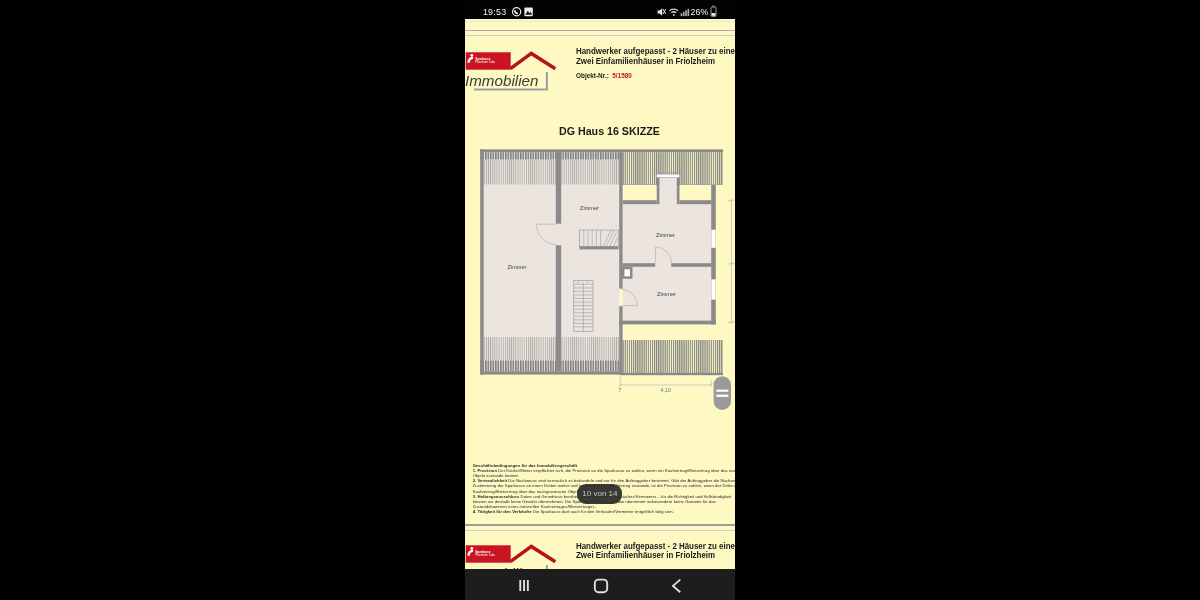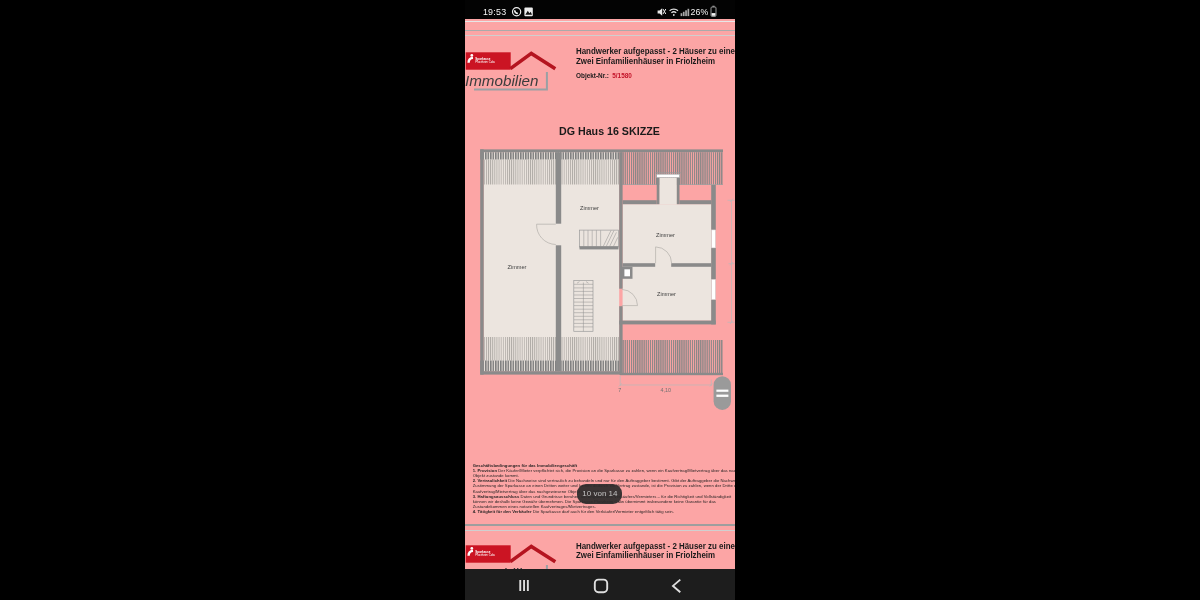--- a/index.html
+++ b/index.html
@@ -1,18 +1,18 @@
 <!DOCTYPE html>
 <html><head>
 <meta charset="utf-8">
 <style>
   html,body{margin:0;padding:0;}
   body{width:1200px;height:600px;background:#000;font-family:"Liberation Sans",sans-serif;position:relative;overflow:hidden;-webkit-font-smoothing:antialiased;}
   .a{position:absolute;}
-  .screen{position:absolute;left:465px;top:0;width:270px;height:600px;background:#fca5a5;overflow:hidden;}
+  .screen{position:absolute;left:465px;top:0;width:270px;height:600px;background:#fef9c3;overflow:hidden;}
   .hline{position:absolute;left:0;width:270px;}
   .finetext{position:absolute;left:7.7px;top:462.6px;font-size:4.2px;line-height:5.2px;color:#1f1f1f;white-space:nowrap;letter-spacing:0.05px;}
   .finetext b{font-weight:bold;}
 </style>
 </head>
 <body>
 
 <div class="screen">
 
   <div class="a" style="left:0;top:0;width:270px;height:18.6px;background:#030303;"></div>

